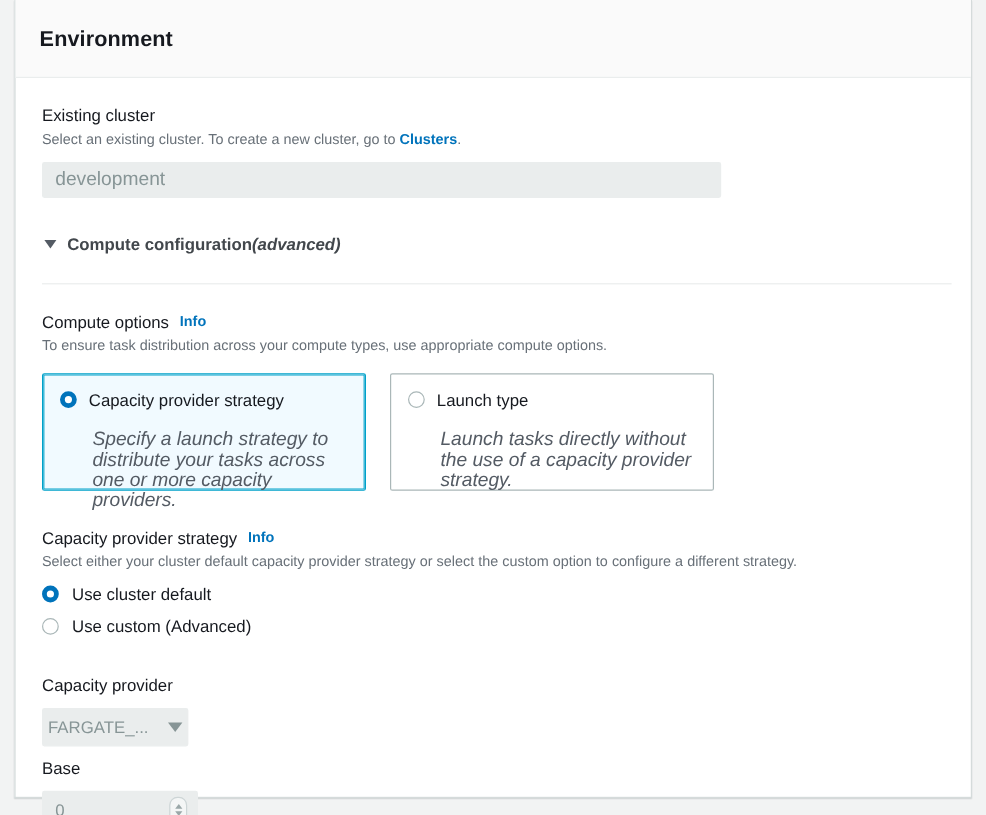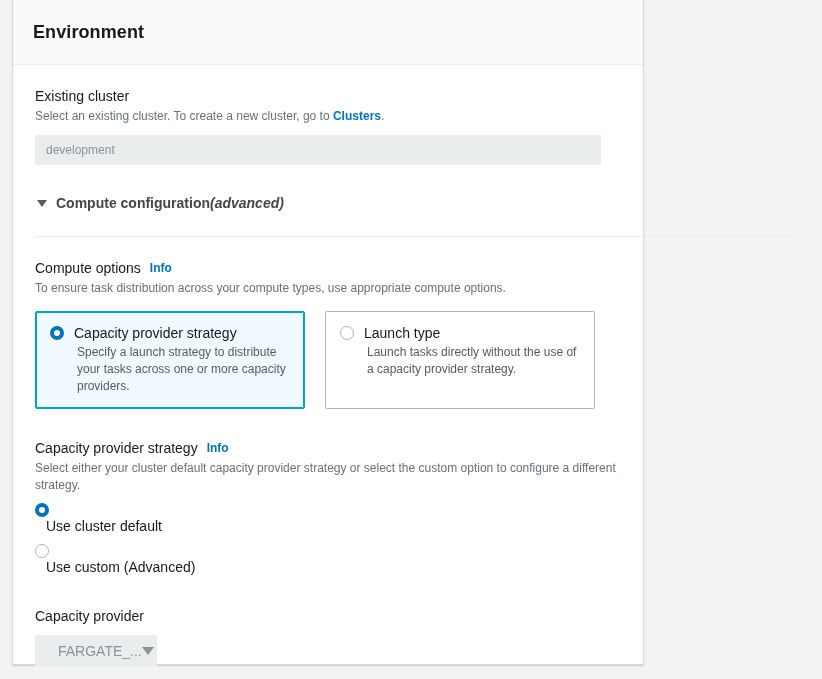--- a/index.html
+++ b/index.html
@@ -14,21 +14,21 @@
     font-size: 14px;
     color: #16191f;
     overflow: hidden;
   }
 
   
   .panel {
     position: absolute;
     left: 12px;
     top: 0px;
-    width: 632px;
+    width: 798px;
     height: 665px;
     background: #ffffff;
     border: 1px solid #d5dbdb;
     border-top: none;
     box-sizing: border-box;
     box-shadow: 0 1px 1px 0 rgba(0,28,36,0.15);
   }
 
   .panel-header {
     height: 65px;
@@ -85,21 +85,21 @@
     width: 566px;
     height: 30px;
     background: #eaeded;
     border: 1px solid #eaeded;
     border-radius: 2px;
     box-sizing: border-box;
     display: flex;
     align-items: center;
     padding: 0 10px;
     color: #879596;
-    font-size: 12px;
+    font-size: 16px;
   }
 
   
   .section {
     margin-top: 30px;
   }
   .section-head {
     display: flex;
     align-items: center;
     cursor: pointer;
@@ -151,49 +151,49 @@
     box-shadow: 0 0 0 1px #00a1c9 inset;
   }
   .card-row { display: flex; align-items: flex-start; }
   .card-title {
     font-size: 14px;
     color: #16191f;
     line-height: 18px;
     margin-left: 10px;
   }
   .card-desc {
-    font-size: 12px;
+    font-size: 16px;
     color: #545b64;
     line-height: 17px;
     margin-left: 27px;
-    margin-top: 2px;
+    margin-top: 16px;
+    font-style: italic;
   }
 
   
   .radio {
     width: 14px; height: 14px;
     border-radius: 50%;
     border: 1px solid #aab7b8;
     background: #fff;
     box-sizing: border-box;
     flex: none;
     position: relative;
     top: 2px;
   }
   .radio.on {
     border: 4px solid #0073bb;
     background: #ffffff;
   }
 
   .radio-line {
     display: flex;
-    align-items: flex-start;
+    align-items: center;
     margin-top: 9px;
     cursor: pointer;
-    flex-direction: column;
   }
   .radio-line .radio { top: 0; }
   .radio-line .rl-label {
     margin-left: 11px;
     font-size: 14px;
     color: #16191f;
     line-height: 18px;
   }
 
   
@@ -216,21 +216,21 @@
 
   .dd-disabled {
     height: 32px;
     background: #eaeded;
     border: 1px solid #eaeded;
     border-radius: 2px;
     box-sizing: border-box;
     display: flex;
     align-items: center;
     justify-content: space-between;
-    padding: 0 22px;
+    padding: 0 4px;
     color: #879596;
     font-size: 14px;
   }
   .dd-caret {
     width: 0; height: 0;
     border-left: 6px solid transparent;
     border-right: 6px solid transparent;
     border-top: 8px solid #879596;
   }
 

